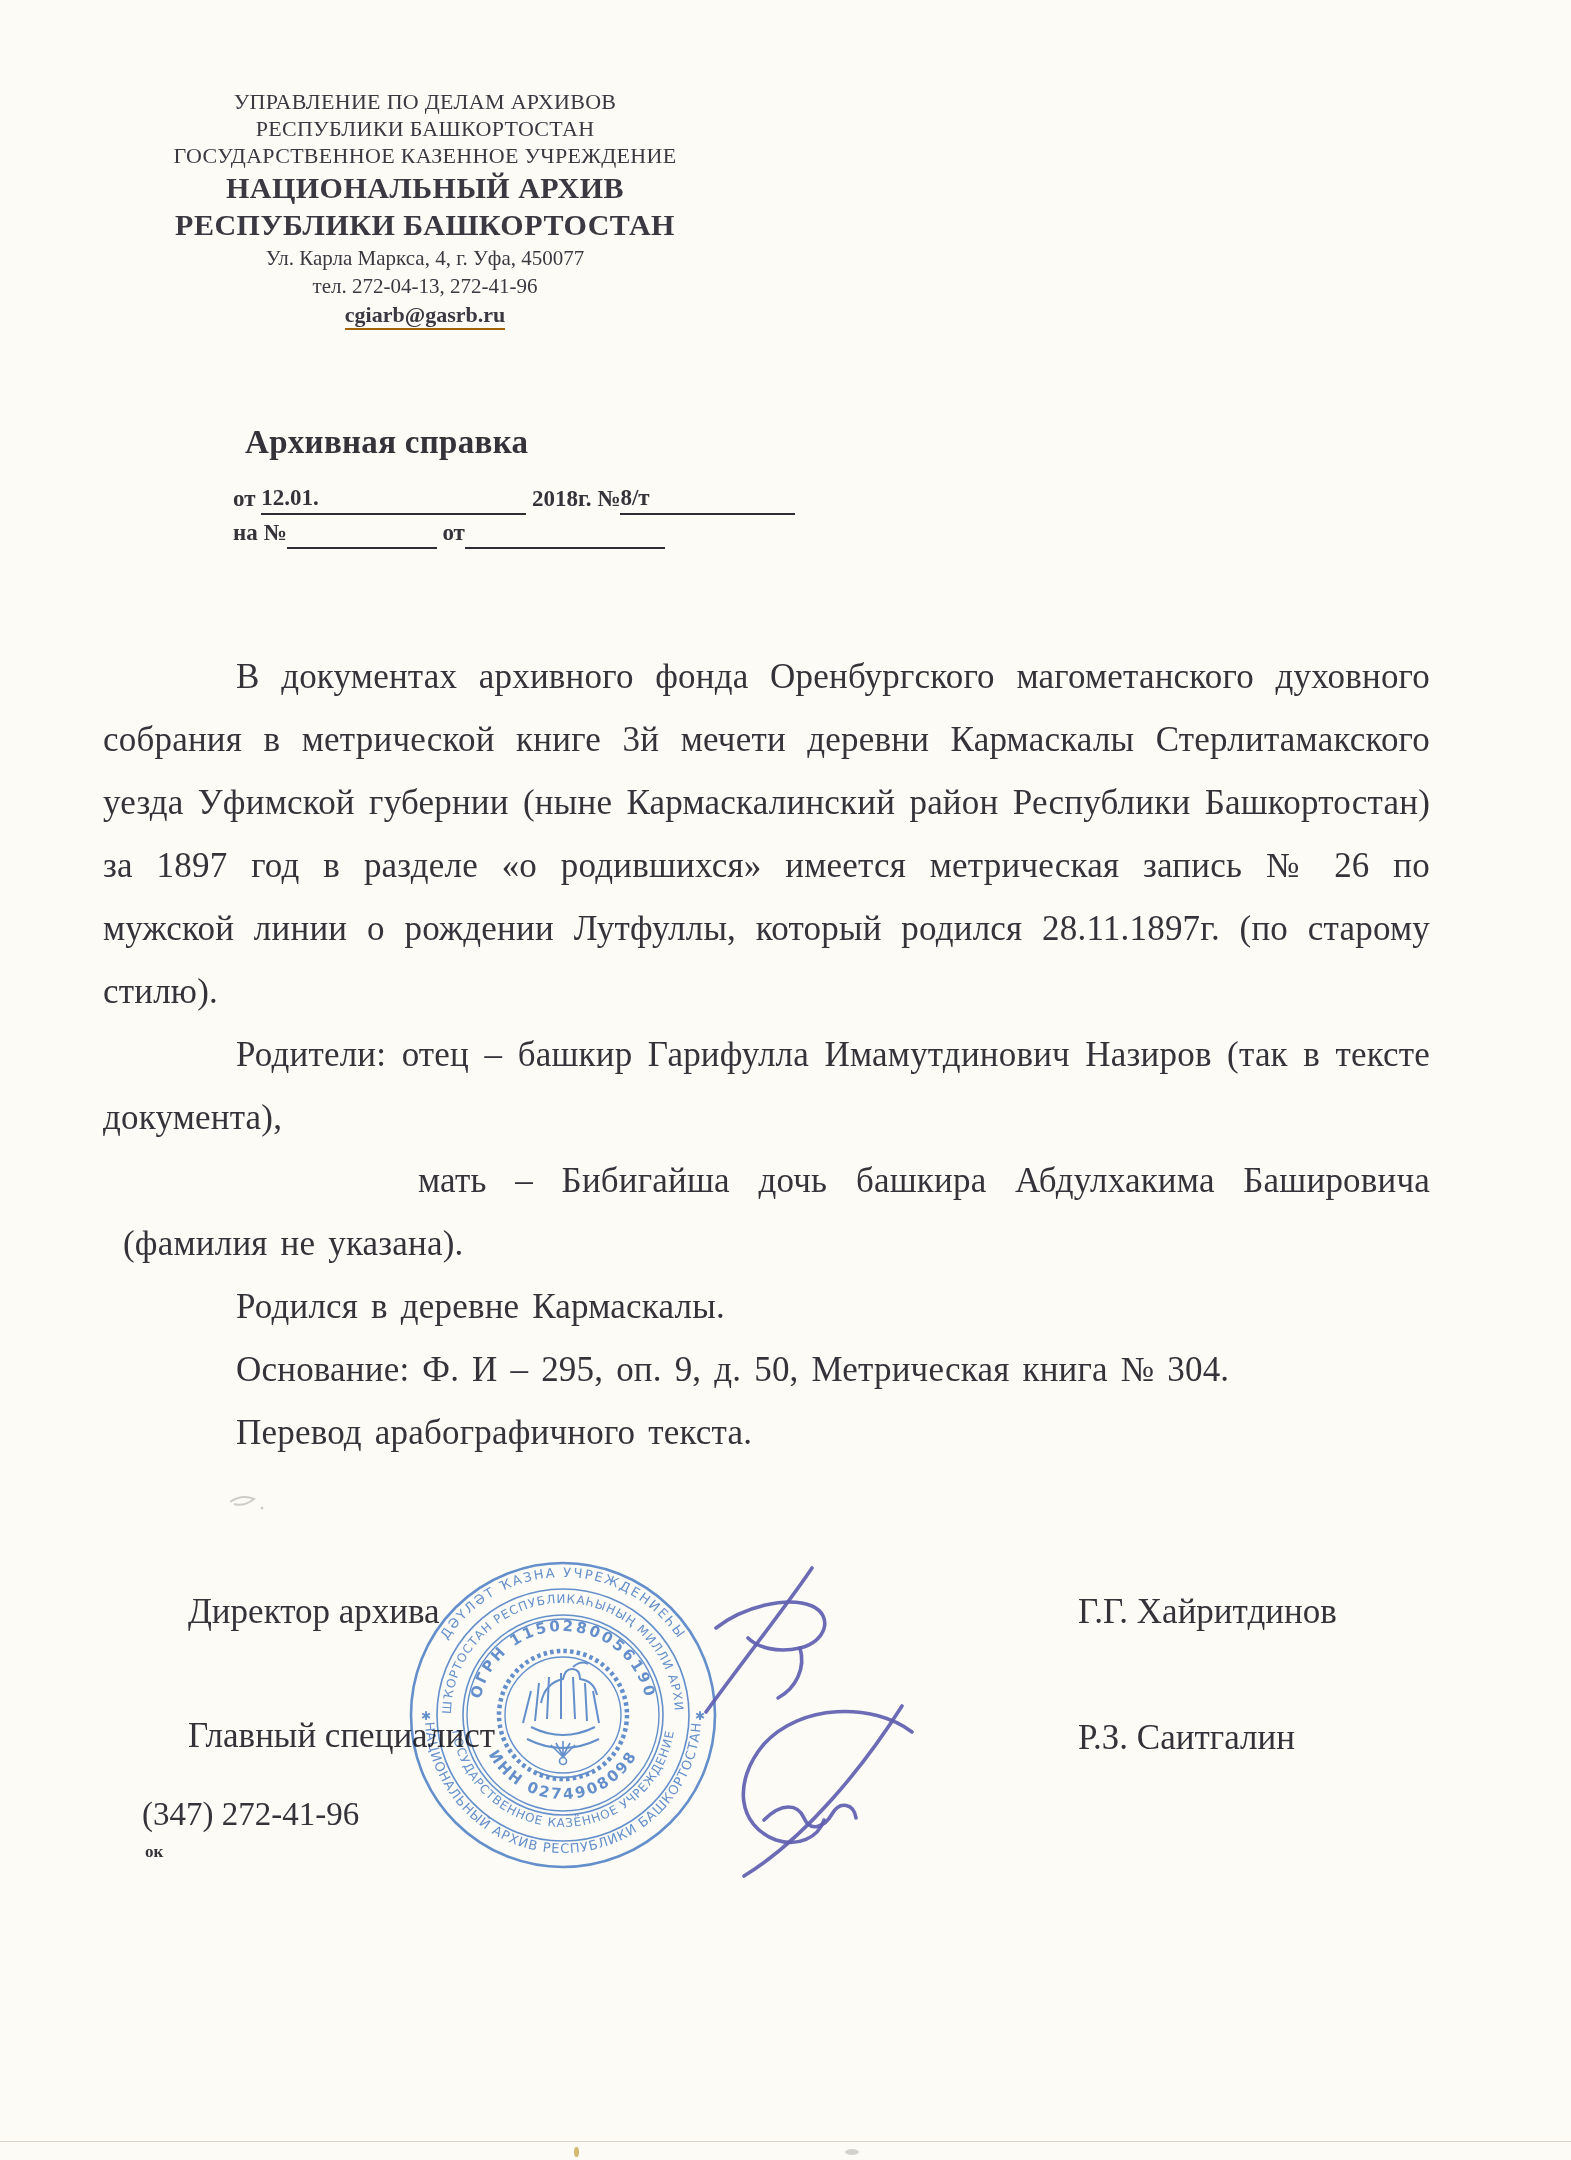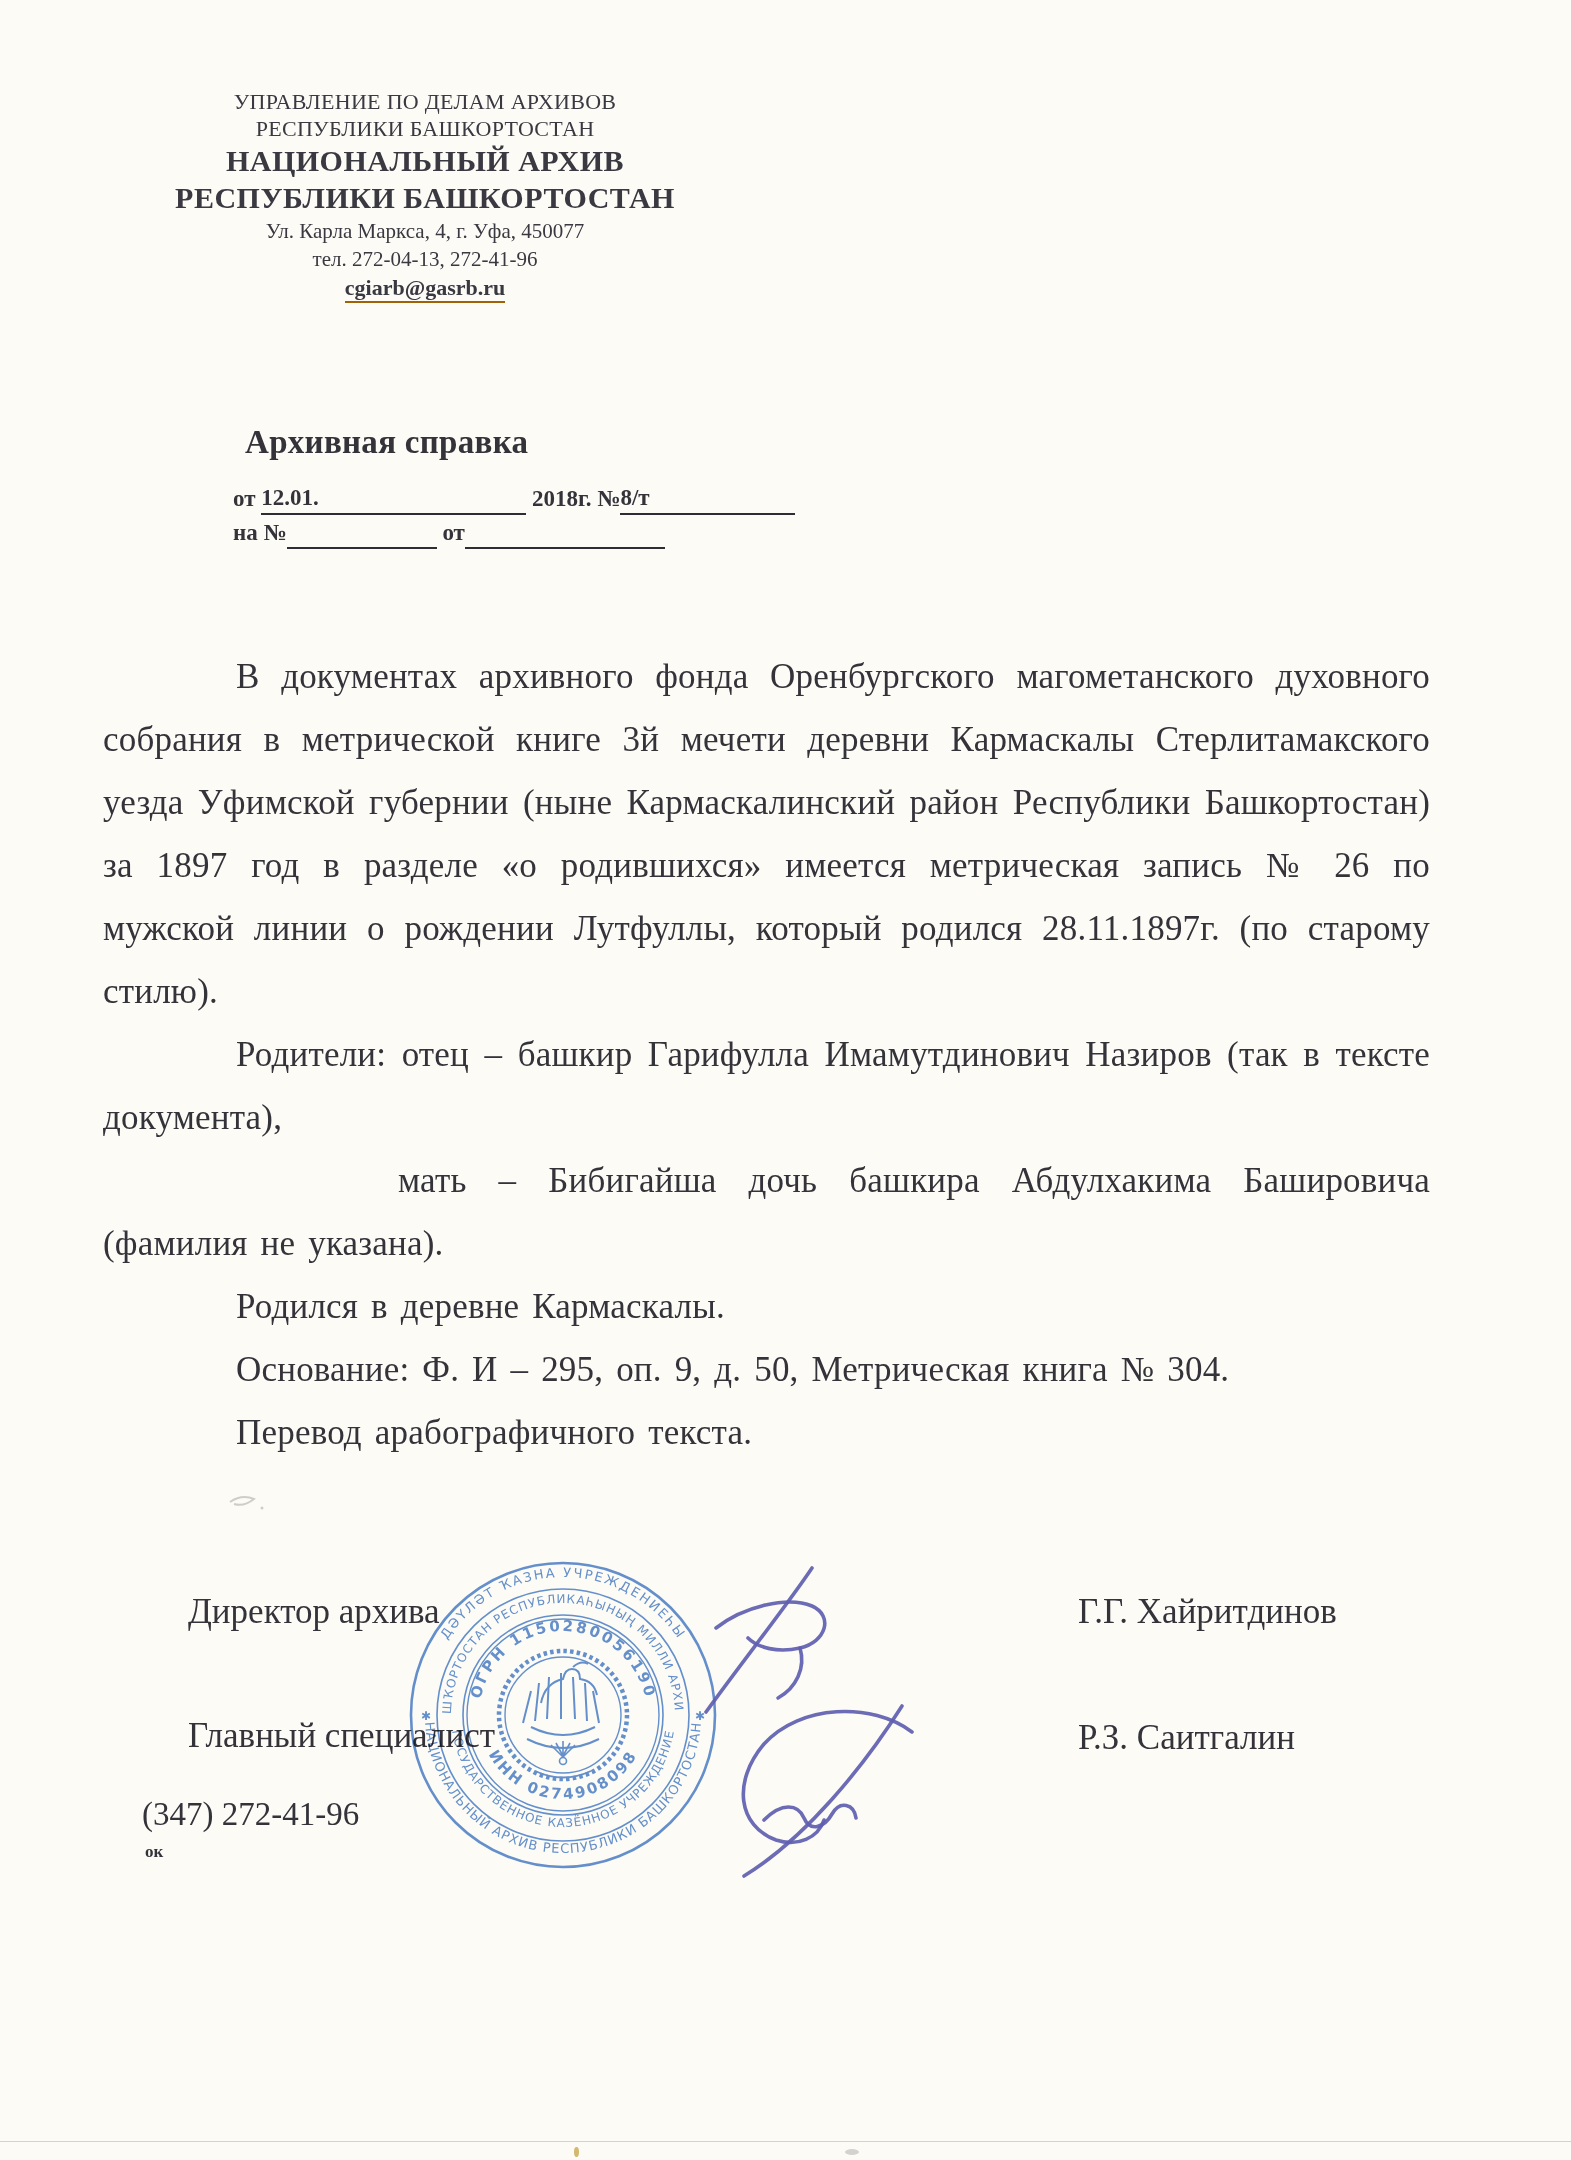--- a/index.html
+++ b/index.html
@@ -37,21 +37,21 @@
   .u{
     display:inline-block;border-bottom:2px solid #2f2d33;
     text-align:left;vertical-align:bottom;line-height:30px;height:30px;
   }
   
   .body{
     position:absolute;left:103px;top:645px;width:1327px;
     font-size:35px;line-height:63px;letter-spacing:.2px;word-spacing:4px;
   }
   .body p{margin:0;text-indent:133px;text-align:justify;}
-  .body p.p-mother{text-indent:295px;}
+  .body p.p-mother{text-indent:295px;margin-left:20px;}
   
   .sig-label{position:absolute;font-size:35px;white-space:nowrap;}
   .sig-name{position:absolute;font-size:35px;white-space:nowrap;}
   
   .stamp{position:absolute;left:403px;top:1555px;width:320px;height:320px;
          mix-blend-mode:multiply;opacity:.88;}
   .stamp text{
     font-family:"DejaVu Sans","Liberation Sans",sans-serif;
     fill:#4f82cc;
   }
@@ -79,20 +79,21 @@
            background:#b9b8b4;border-radius:50%;opacity:.6;}
 </style>
 </head>
 <body>
 
 <div class="page">
 
   <div class="letterhead">
     <div class="lh-small">УПРАВЛЕНИЕ ПО ДЕЛАМ АРХИВОВ</div>
     <div class="lh-small">РЕСПУБЛИКИ БАШКОРТОСТАН</div>
+    <div class="lh-small">ГОСУДАРСТВЕННОЕ КАЗЕННОЕ УЧРЕЖДЕНИЕ</div>
     <div class="lh-bold">НАЦИОНАЛЬНЫЙ АРХИВ</div>
     <div class="lh-bold">РЕСПУБЛИКИ БАШКОРТОСТАН</div>
     <div class="lh-addr">Ул. Карла Маркса, 4, г. Уфа, 450077</div>
     <div class="lh-addr">тел. 272-04-13, 272-41-96</div>
     <div><span class="lh-email">cgiarb@gasrb.ru</span></div>
   </div>
 
   <div class="ref-title">Архивная справка</div>
 
   <div class="ref-block">

